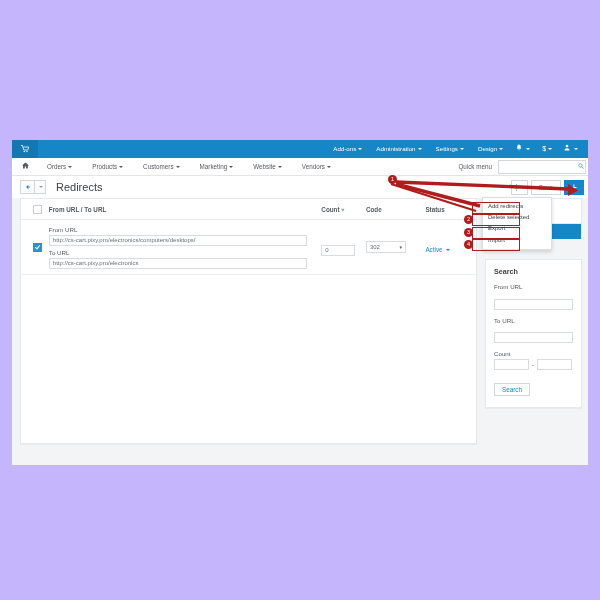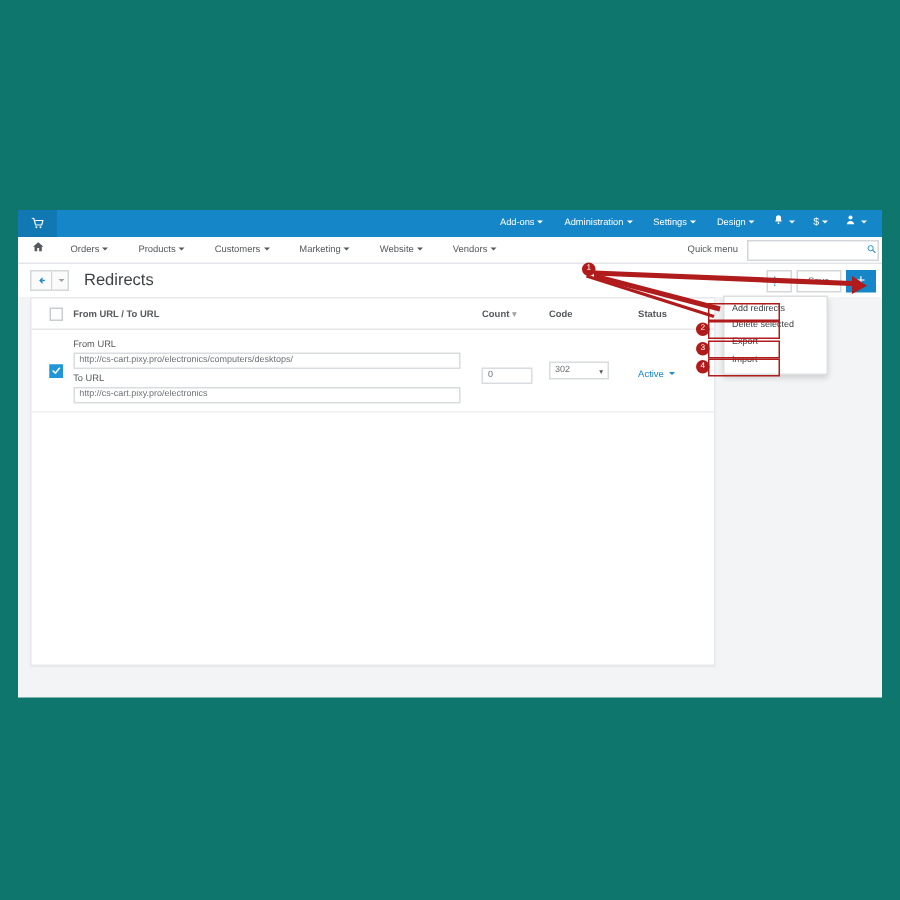--- a/index.html
+++ b/index.html
@@ -5,21 +5,21 @@
   html, body {
     margin: 0; padding: 0;
     width: 600px; height: 600px;
     background: #ffffff;
     font-family: "Liberation Sans", sans-serif;
     overflow: hidden;
   }
   .screen {
     position: relative;
     width: 600px; height: 600px;
-    background: #0f766e;
+    background: #c4b5fd;
   }
   
   .app {
     position: absolute;
     left: 12px; top: 140px;
     width: 576px; height: 325px;
     background: #f3f4f6;
     overflow: hidden;
   }
 
@@ -533,20 +533,44 @@
           </span>
           <span class="col-status">
             <span class="status-link">
               <span>Active</span>
               <i class="caret" style="border-top-color:#1587c8"></i>
             </span>
           </span>
         </div>
       </div>
 
+      <div class="side-panel">
+        <div class="side-top"></div>
+        <div class="side-blue"></div>
+        <div class="side-gap"></div>
+
+        <div class="search-box">
+          <div class="search-title">Search</div>
+
+          <div class="s-label">From URL</div>
+          <input class="s-input" type="text" value="" style="">
+
+          <div class="s-label">To URL</div>
+          <input class="s-input" type="text" value="" style="">
+
+          <div class="s-label">Count</div>
+          <div class="count-row">
+            <input class="s-input-sm" type="text" value="" style="">
+            <span class="dash">-</span>
+            <input class="s-input-sm" type="text" value="" style="">
+          </div>
+
+          <span class="search-btn">Search</span>
+        </div>
+      </div>
     </div>
 
     <div class="dropdown">
       <div class="dd-item">Add redirects</div>
       <div class="dd-item">Delete selected</div>
       <div class="dd-item">Export</div>
       <div class="dd-item">Import</div>
     </div>
 
   </div>

